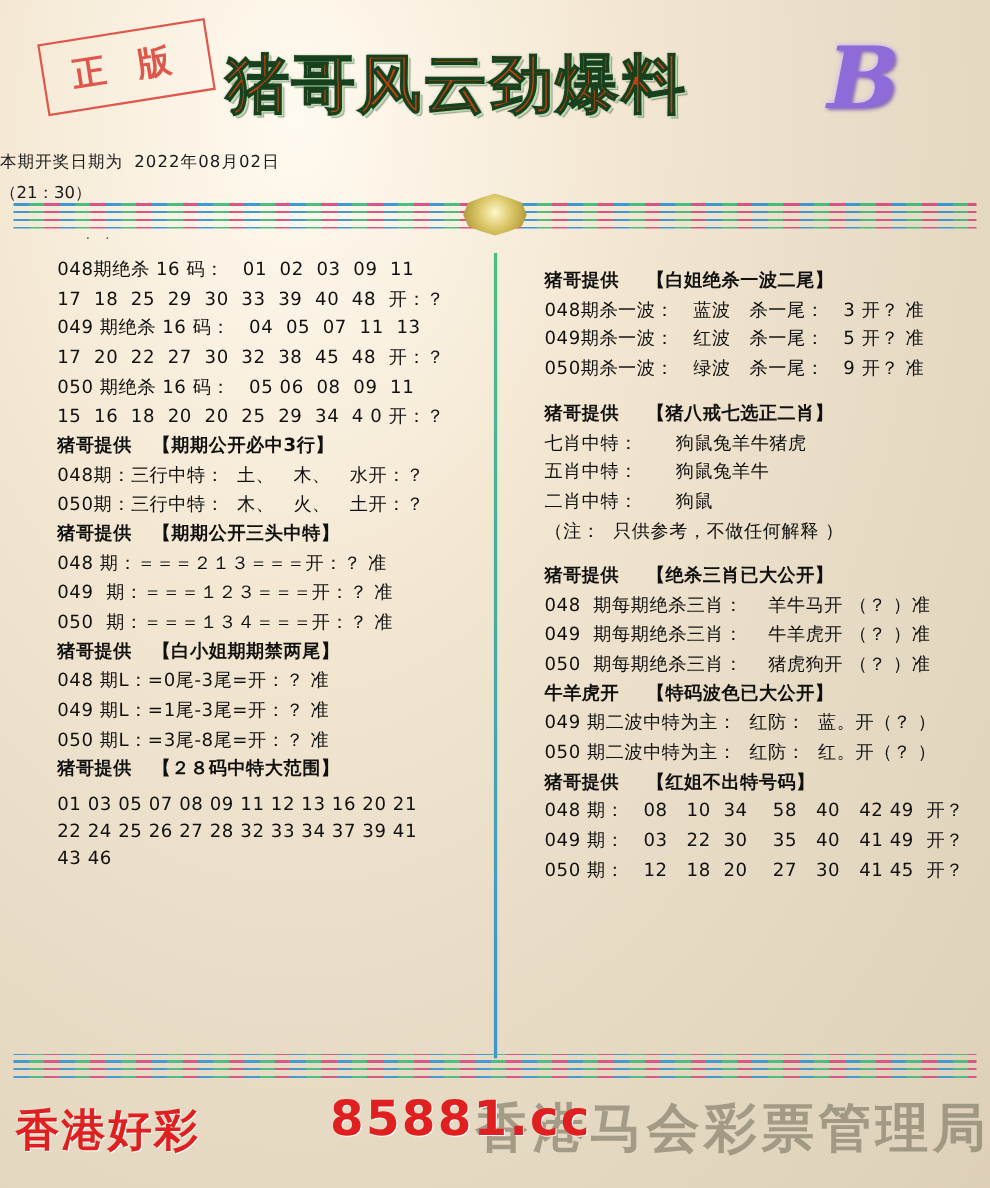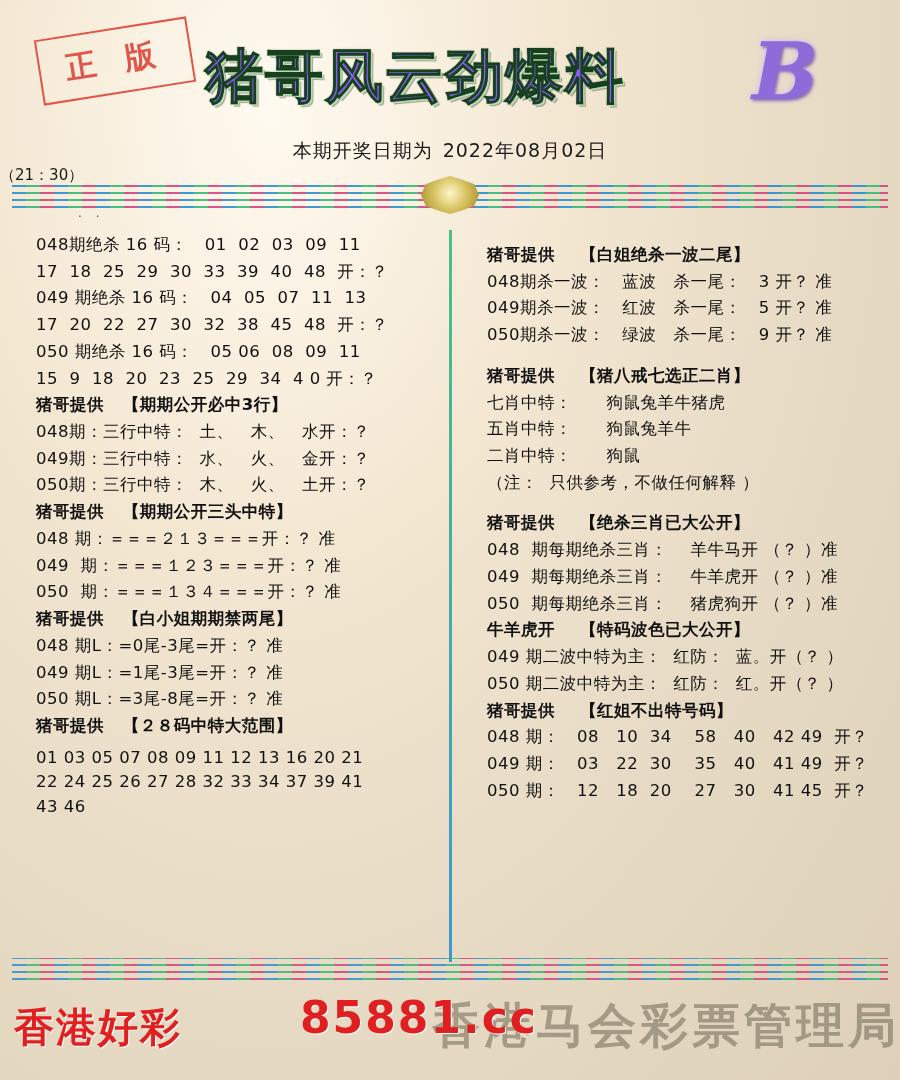--- a/index.html
+++ b/index.html
@@ -18,38 +18,38 @@
   .stamp{
     position:absolute;left:38px;top:28px;width:150px;height:62px;
     border:2px solid #e0564a;transform:rotate(-9deg);
     display:flex;align-items:center;justify-content:center;
     color:#e0564a;font-size:31px;font-weight:bold;letter-spacing:9px;
     font-family:"DejaVu Sans","Liberation Sans",sans-serif;
   }
   .title{
     position:absolute;left:205px;top:38px;
     font-size:58px;font-weight:bold;letter-spacing:2px;
-    color:#8b5cf6;
+    color:#c2410c;
     -webkit-text-stroke:1px #17401e;
     text-shadow:
       2px 2px 0 #b9ddb0,
       3px 3px 1px rgba(0,0,0,.35),
       0 0 2px #2f6f3a;
     font-family:"DejaVu Sans","Liberation Sans",sans-serif;
   }
   .logo-b{
     position:absolute;right:82px;top:26px;
     font-size:78px;font-weight:bold;font-style:italic;
     color:#8e6bd8;
     font-family:"DejaVu Serif","Liberation Serif",serif;
     text-shadow:2px 2px 3px rgba(80,40,140,.55),0 0 6px #c9b0ff;
   }
   .draw-date{
-    position:absolute;left:0;right:0;top:138px;text-align:center;
-    font-size:19px;color:#1a1a1a;letter-spacing:1px;
+    position:absolute;left:0;right:0;top:138px;text-align:left;
+    font-size:15px;color:#1a1a1a;letter-spacing:1px;
   }
   .draw-date .d{margin-left:10px;}
   .draw-time{
     position:absolute;left:0;right:0;top:166px;
     font-size:15px;color:#1a1a1a;
   }
   .wave{
     position:absolute;left:12px;right:12px;top:182px;height:26px;
     background:
       repeating-linear-gradient(90deg,#1f8bd0 0 14px,#2bb673 14px 28px,#d23b7a 28px 42px);
@@ -62,21 +62,21 @@
     width:58px;height:38px;
     background:radial-gradient(circle at 50% 45%,#fdf6c8 0%,#d9c463 45%,#9c8528 100%);
     clip-path:polygon(50% 0%,72% 10%,92% 22%,100% 50%,92% 78%,72% 90%,50% 100%,28% 90%,8% 78%,0% 50%,8% 22%,28% 10%);
     box-shadow:0 2px 4px rgba(0,0,0,.4);
   }
   .dots{position:absolute;left:78px;top:206px;font-size:12px;color:#555;letter-spacing:5px;}
 
   
   .cols{position:absolute;top:224px;left:0;right:0;bottom:120px;display:flex;}
   .col{position:relative;}
-  .col-left{width:500px;padding:8px 14px 0 36px;box-sizing:border-box;}
+  .col-left{width:500px;padding:8px 14px 0 36px;box-sizing:border-box;margin-left:16px;}
   .col-right{width:494px;padding:18px 11px 0 34px;box-sizing:border-box;}
   .divider{
     position:absolute;left:449px;top:230px;bottom:118px;width:3px;
     background:linear-gradient(180deg,#2bb673,#1f8bd0);
     opacity:.85;
   }
 
   .line{
     font-size:16.5px;color:#101010;line-height:1.62;
     white-space:pre;letter-spacing:.5px;
@@ -132,25 +132,24 @@
   <div class="divider"></div>
 
   <div class="cols">
 
     <div class="col col-left">
       <div class="line">048期绝杀 16 码：   01  02  03  09  11</div>
       <div class="line">17  18  25  29  30  33  39  40  48  开：？</div>
       <div class="line">049 期绝杀 16 码：   04  05  07  11  13</div>
       <div class="line">17  20  22  27  30  32  38  45  48  开：？</div>
       <div class="line">050 期绝杀 16 码：   05 06  08  09  11</div>
-      <div class="line">15  9  18  20  23  25  29  34  4 0 开：？</div>
+      <div class="line">15  16  18  20  20  25  29  34  4 0 开：？</div>
 
       <div class="line hdr">猪哥提供   【期期公开必中3行】</div>
       <div class="line">048期：三行中特：  土、   木、   水开：？</div>
-      <div class="line">049期：三行中特：  水、   火、   金开：？</div>
       <div class="line">050期：三行中特：  木、   火、   土开：？</div>
 
       <div class="line hdr">猪哥提供   【期期公开三头中特】</div>
       <div class="line">048 期：＝＝＝２１３＝＝＝开：？ 准</div>
       <div class="line">049  期：＝＝＝１２３＝＝＝开：？ 准</div>
       <div class="line">050  期：＝＝＝１３４＝＝＝开：？ 准</div>
 
       <div class="line hdr">猪哥提供   【白小姐期期禁两尾】</div>
       <div class="line">048 期L：=0尾-3尾=开：？ 准</div>
       <div class="line">049 期L：=1尾-3尾=开：？ 准</div>

